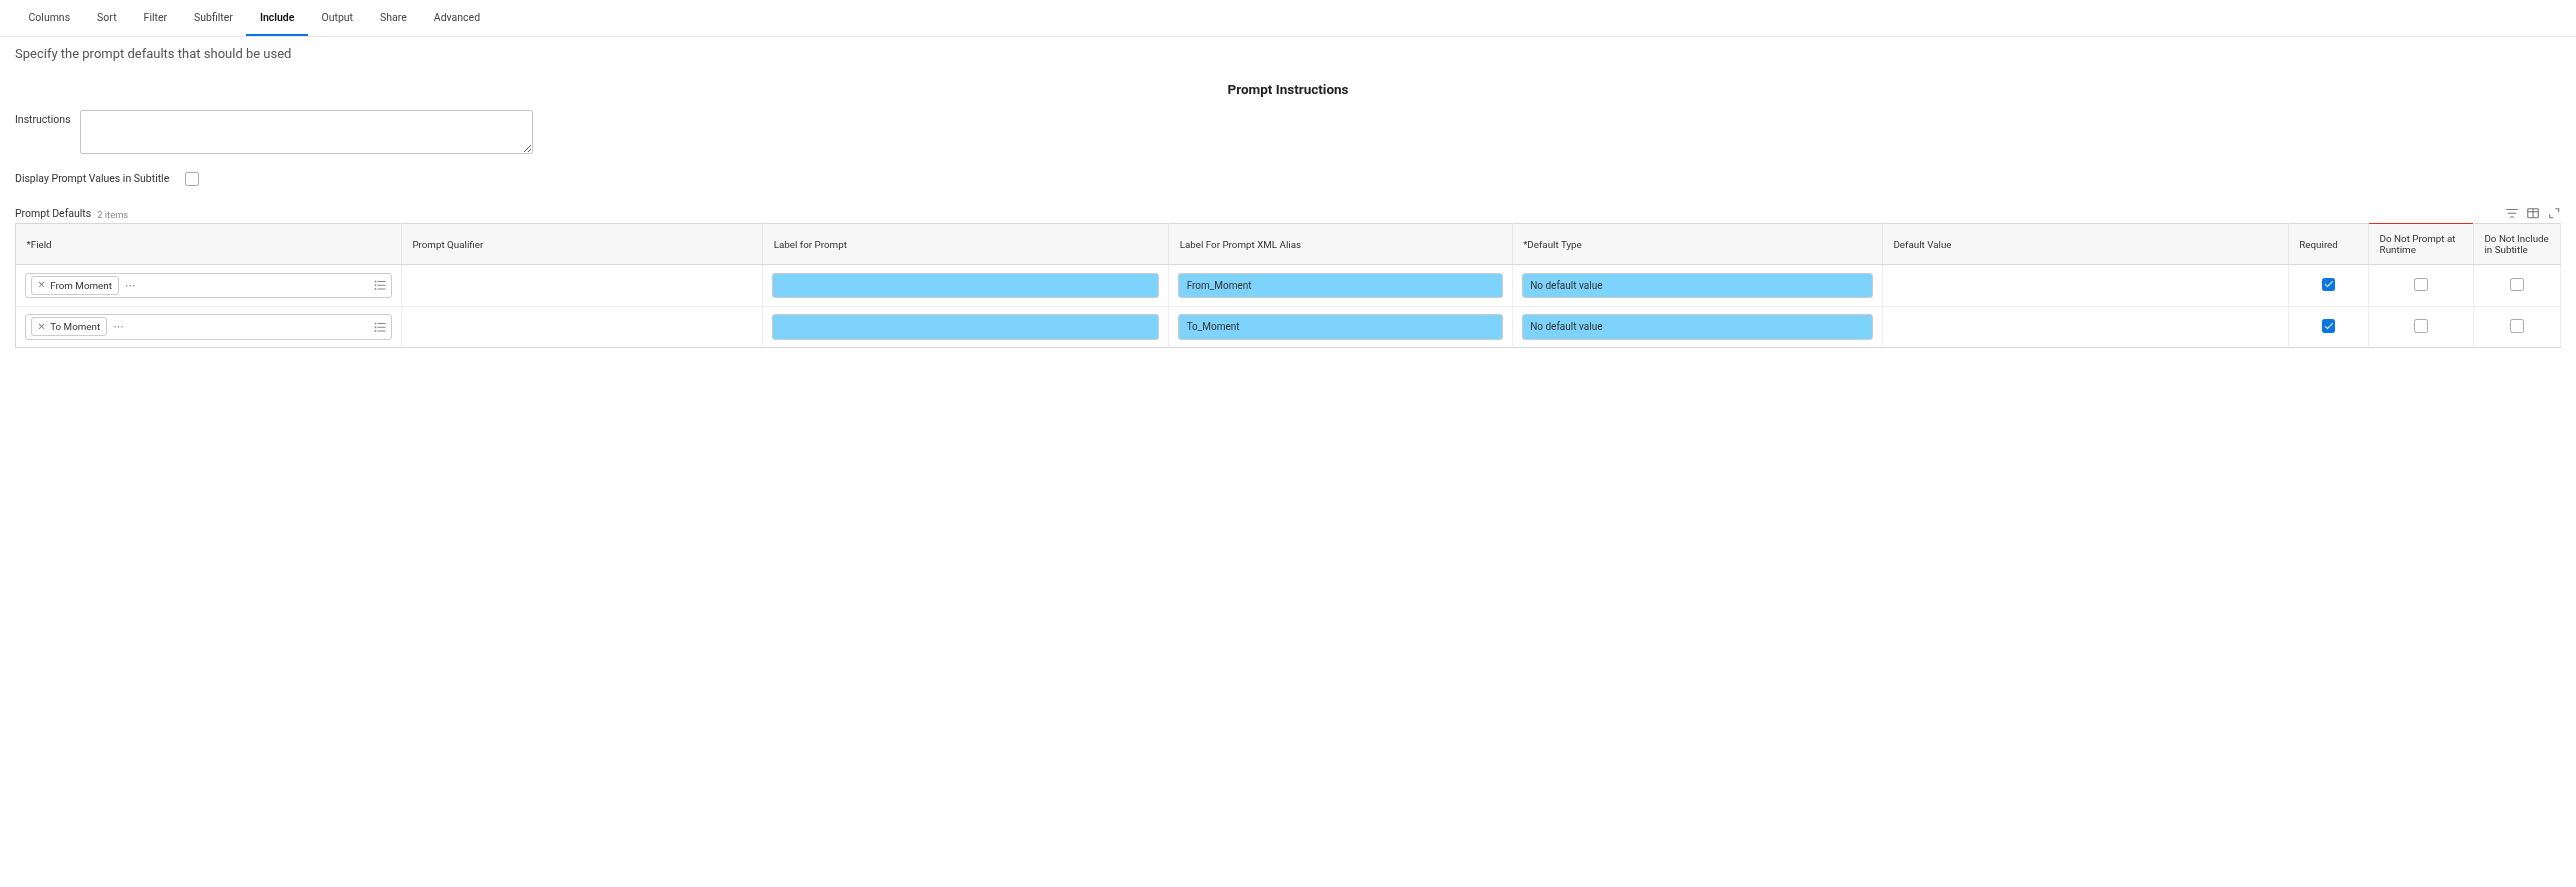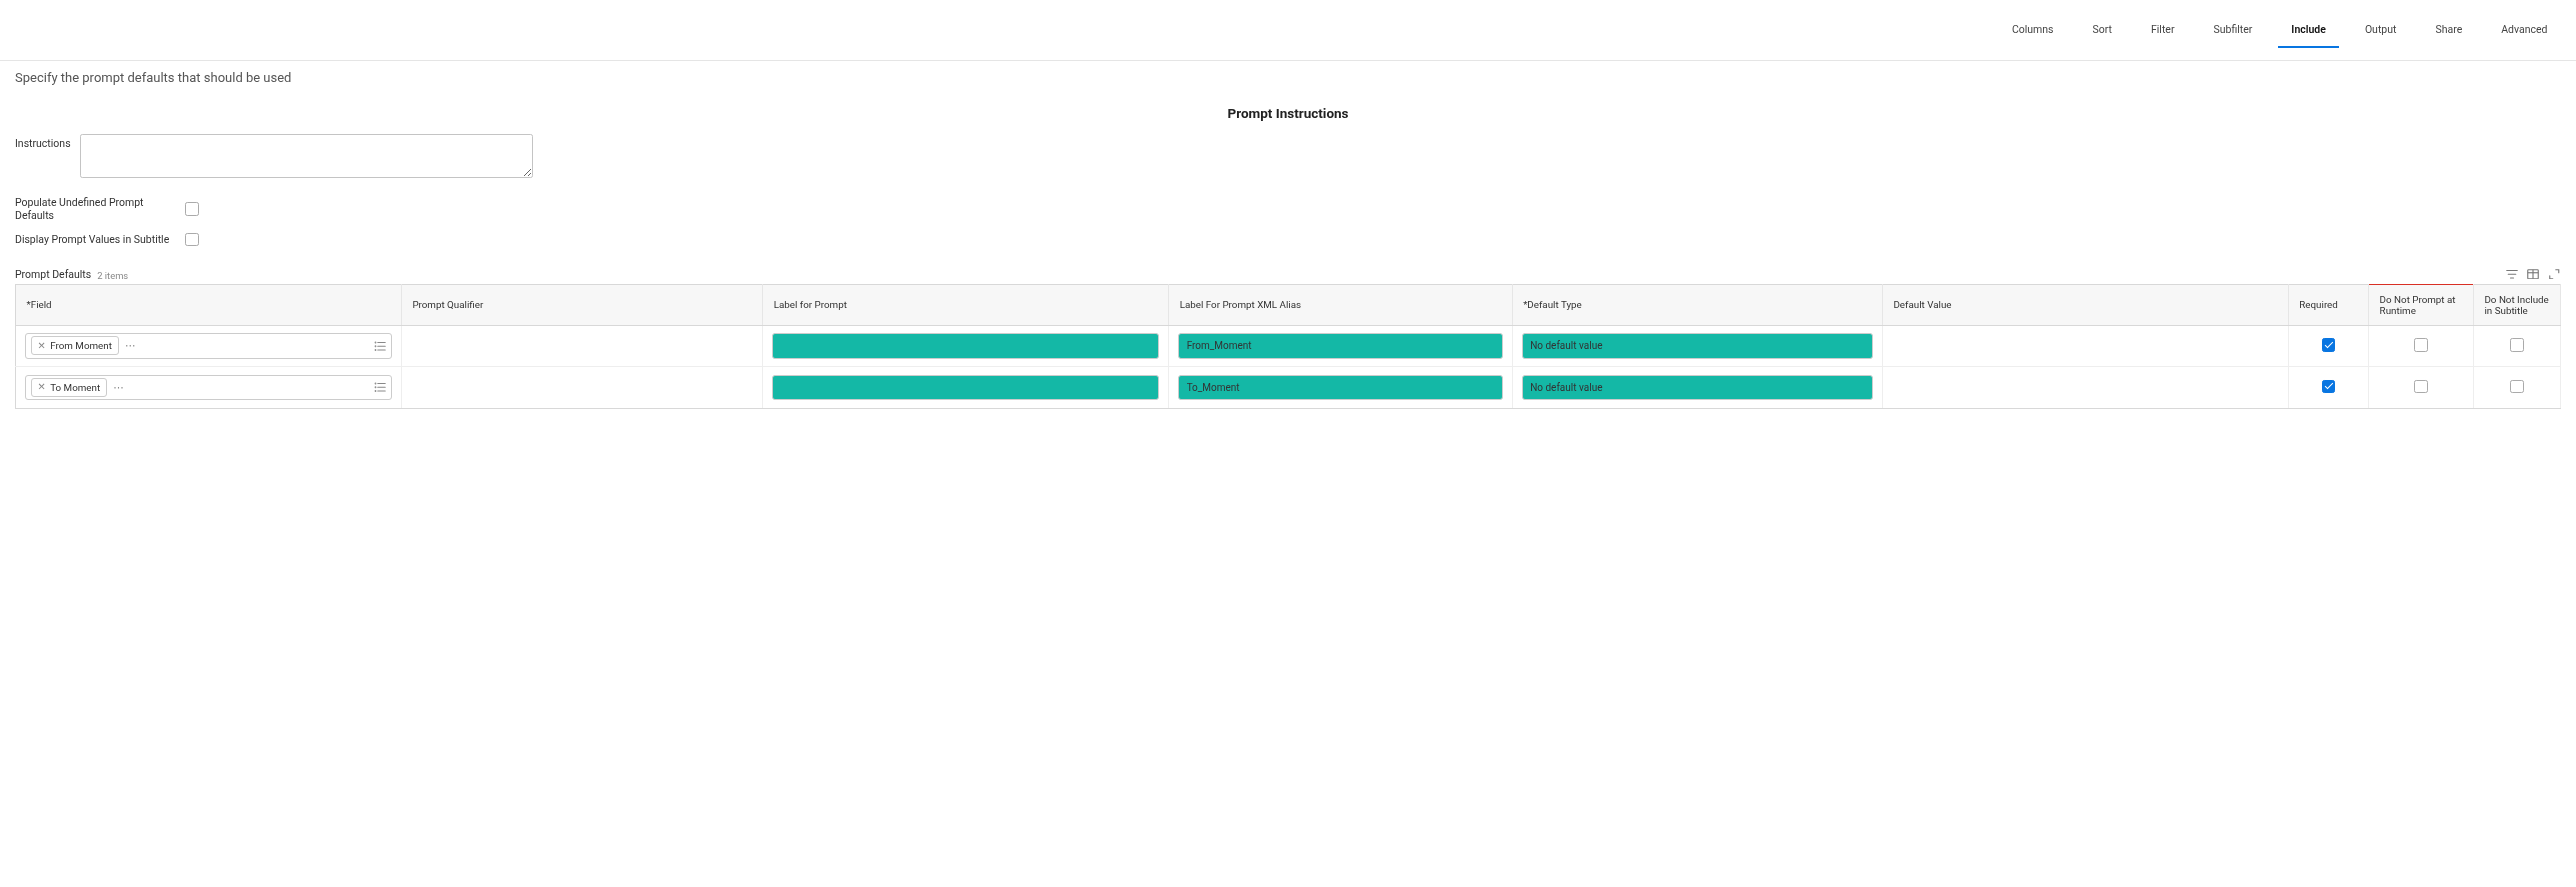--- a/index.html
+++ b/index.html
@@ -4,24 +4,23 @@
 <style>
   * { box-sizing: border-box; margin: 0; padding: 0; }
   body {
     font-family: -apple-system, BlinkMacSystemFont, "Segoe UI", Roboto, Helvetica, Arial, sans-serif;
     font-size: 10px;
     color: #333;
     background: #fff;
   }
   .tabs {
     display: flex;
-    gap: 12px;
-    padding: 12px 15px;
+    gap: 0;
+    padding: 0 15px;
     border-bottom: 0.8px solid #e5e5e5;
-    justify-content: flex-end;
   }
   .tab {
     padding: 10.5px 13.5px;
     cursor: pointer;
     color: #444;
     border-bottom: 2.3px solid transparent;
     font-size: 10.5px;
   }
   .tab.active {
     font-weight: 600;
@@ -216,21 +215,21 @@
   }
   .text-input {
     width: 100%;
     height: 25.5px;
     border: 0.8px solid #ccc;
     border-radius: 3px;
     padding: 0 7.5px;
     font-size: 10px;
     color: #333;
     font-family: inherit;
-    background: #14b8a6;
+    background: #7dd3fc;
   }
   .cell-center { text-align: center; }
 </style>
 </head>
 <body>
 
 <div class="tabs">
   <div class="tab">Columns</div>
   <div class="tab">Sort</div>
   <div class="tab">Filter</div>
@@ -244,24 +243,20 @@
 <div class="content">
   <div class="subtext">Specify the prompt defaults that should be used</div>
 
   <div class="section-title">Prompt Instructions</div>
 
   <div class="form-row">
     <div class="form-label">Instructions</div>
     <textarea class="instructions" style=""></textarea>
   </div>
 
-  <div class="check-row">
-    <div class="check-label">Populate Undefined Prompt Defaults</div>
-    <input type="checkbox" class="plain-cb" style="">
-  </div>
   <div class="check-row">
     <div class="check-label">Display Prompt Values in Subtitle</div>
     <input type="checkbox" class="plain-cb" style="">
   </div>
 
   <div class="pd-header">
     <span class="pd-title">Prompt Defaults</span>
     <span class="pd-count">2 items</span>
     <div class="pd-actions">
       <span class="icon-btn">

